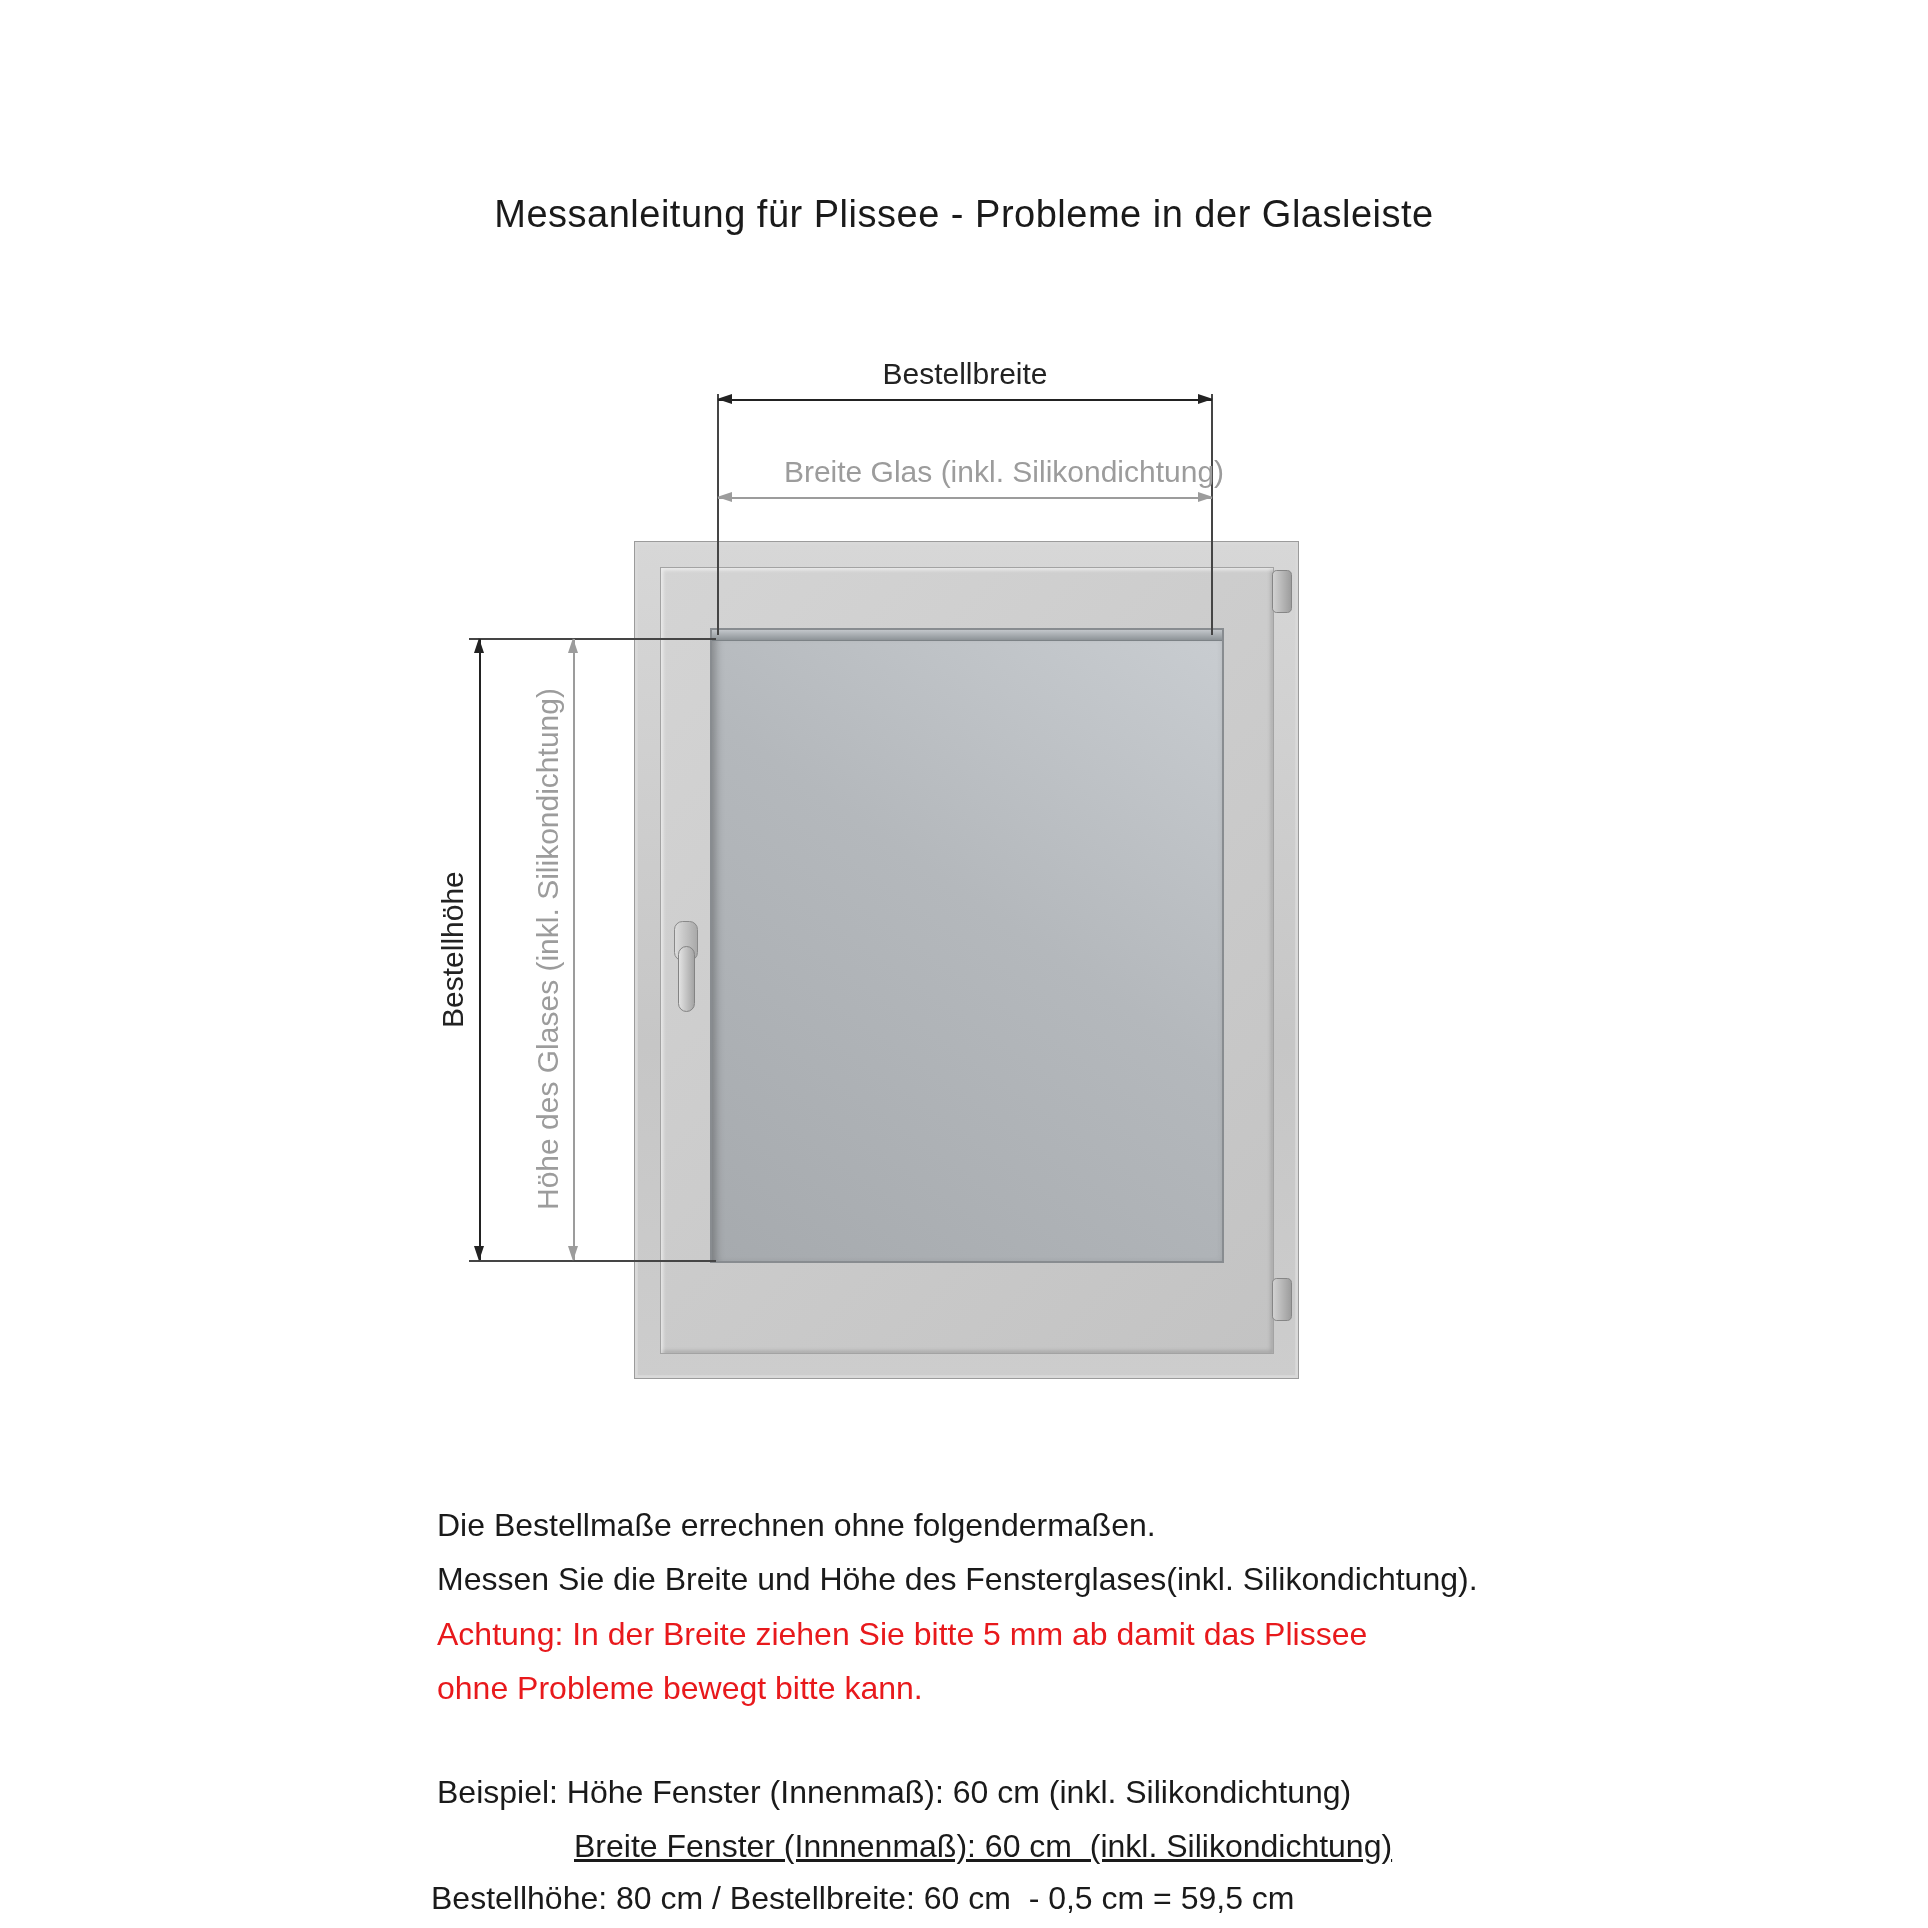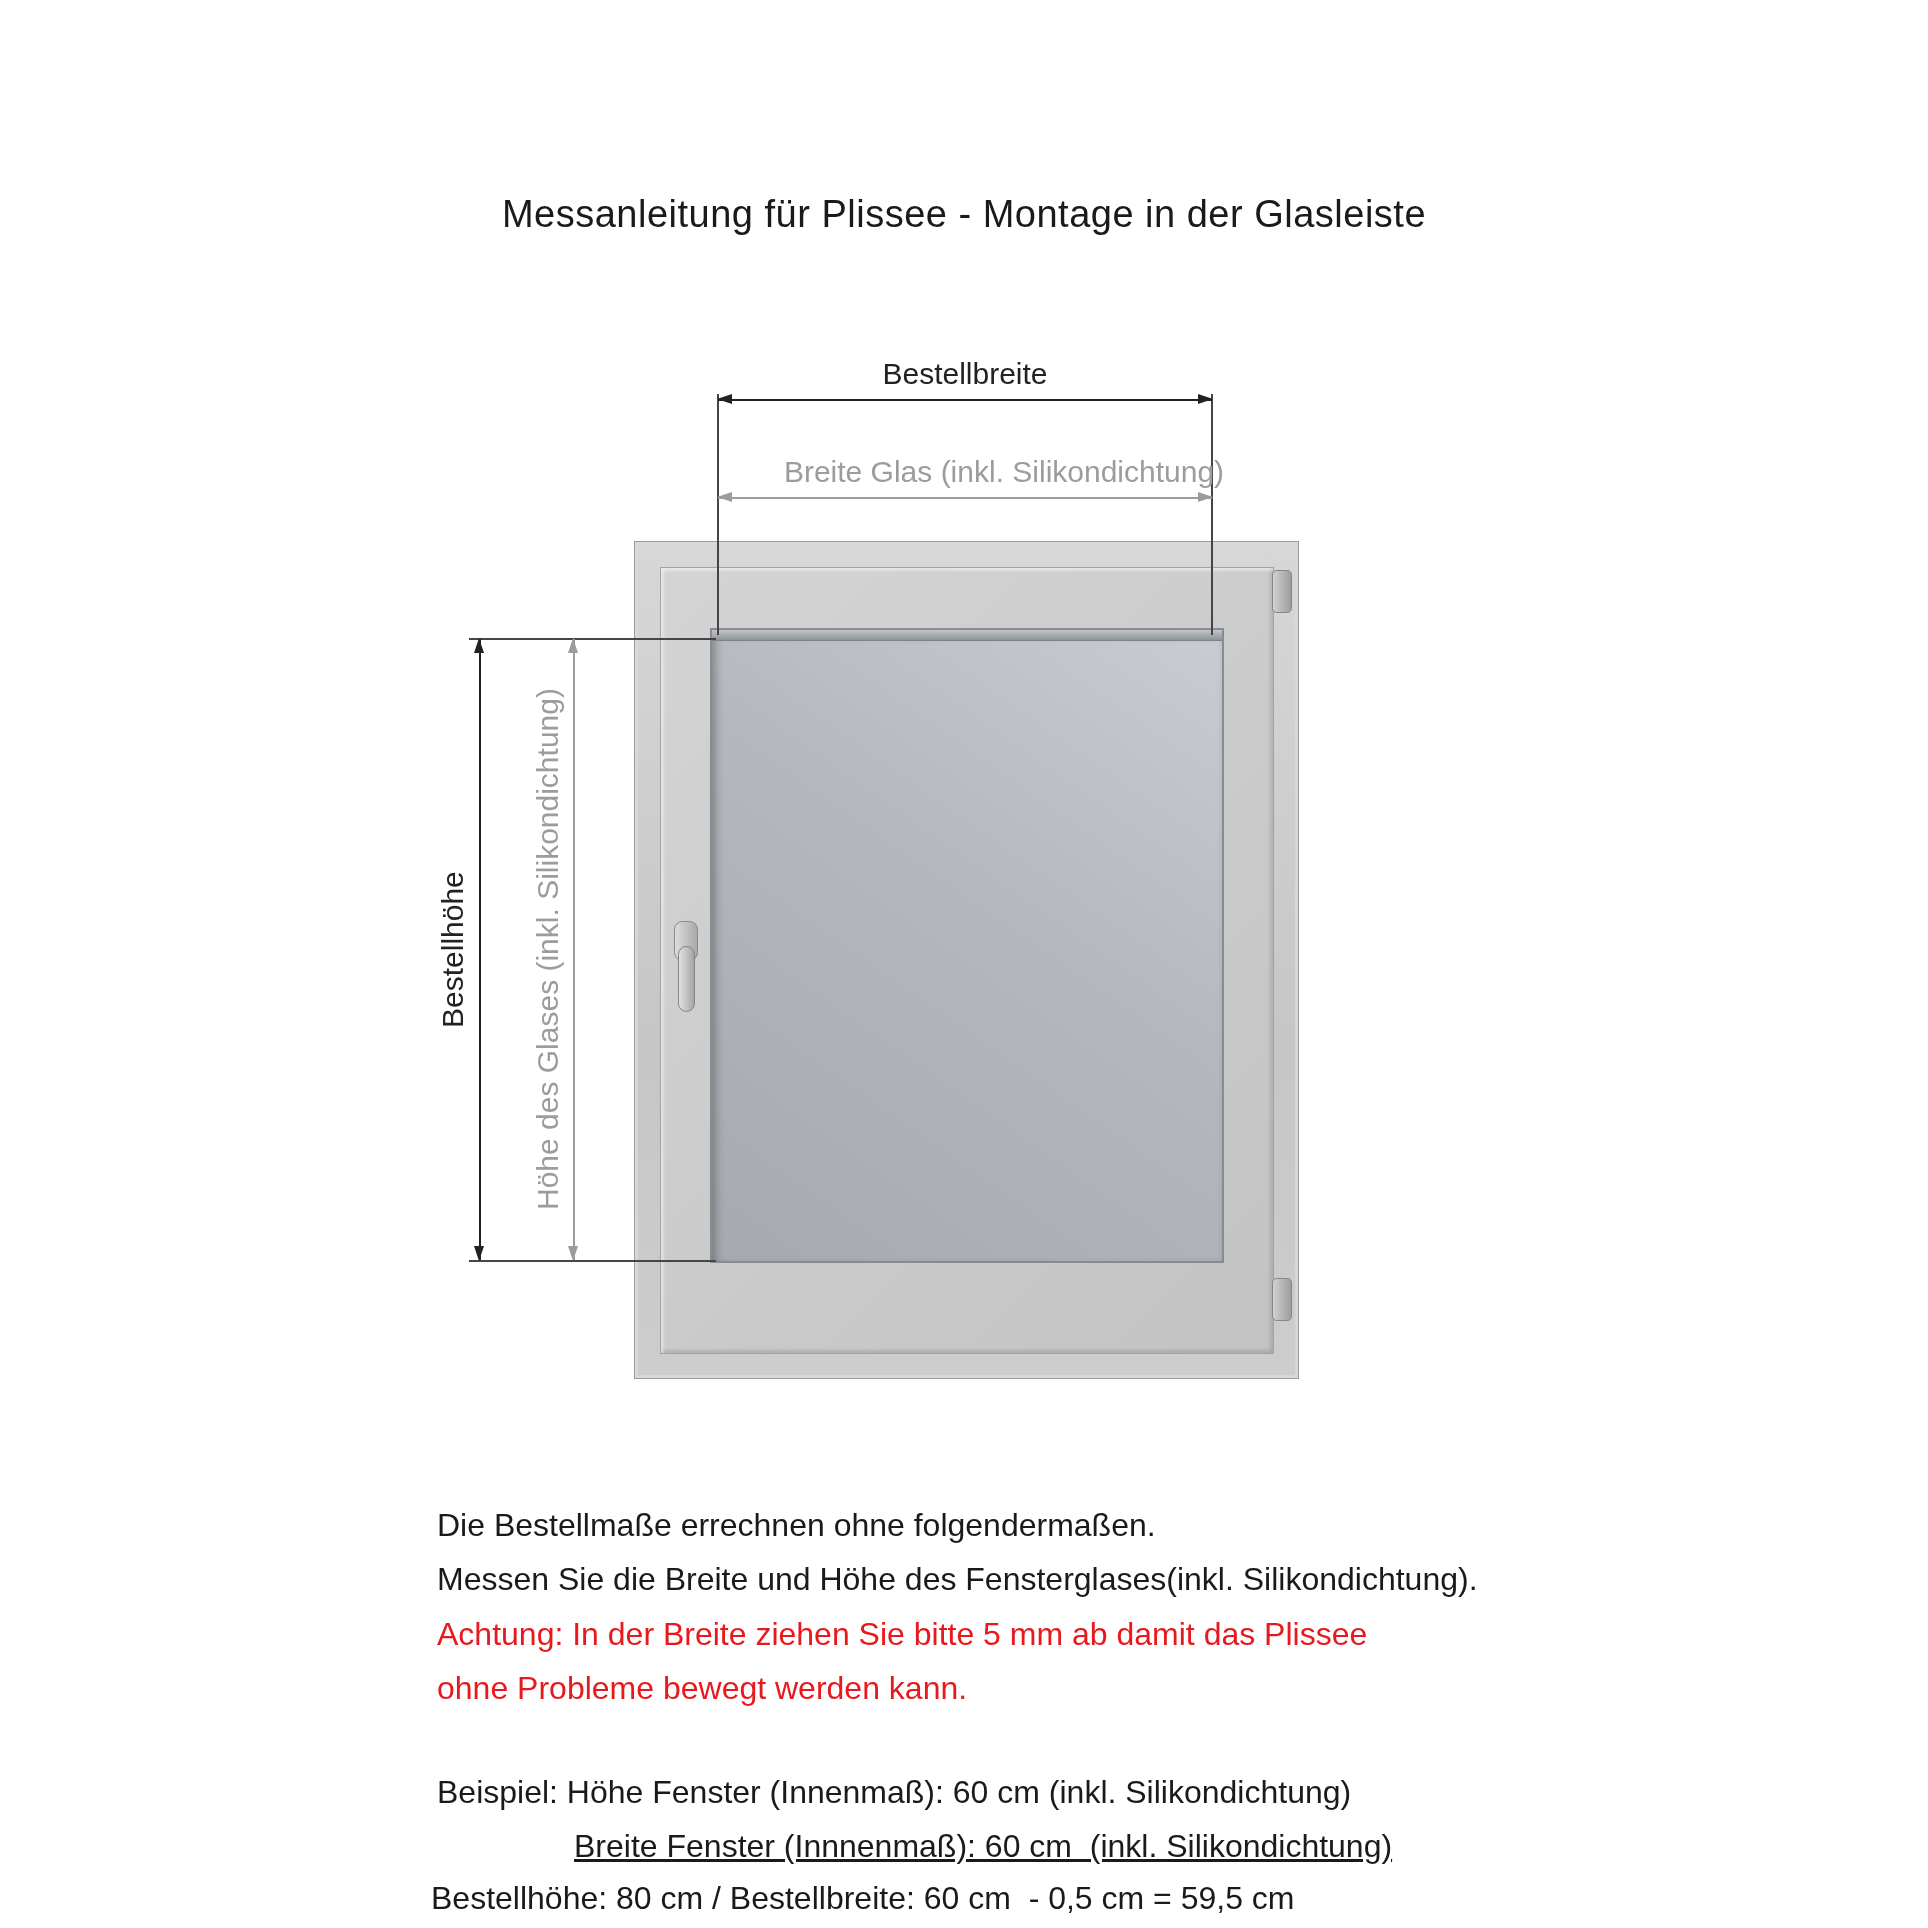--- a/index.html
+++ b/index.html
@@ -83,21 +83,21 @@
   
   .text-line{position:absolute;left:437px;font-size:32px;line-height:41px;white-space:pre;}
   .warning{color:var(--warning-text,#e8191c);}
   .indent{padding-left:137px;}
 </style>
 </head>
 <body>
 
 <div class="page">
 
-  <h1 class="title">Messanleitung für Plissee - Montage in der Glasleiste</h1>
+  <h1 class="title">Messanleitung für Plissee - Probleme in der Glasleiste</h1>
 
   <div class="window-outer">
     <div class="window-sash">
       <div class="window-glass">
         <div class="glass-top-rail"></div>
       </div>
     </div>
     <div class="handle">
       <div class="handle-rosette"></div>
       <div class="handle-grip"></div>
@@ -120,20 +120,20 @@
 
   <div class="dim-label-v dim-black" style="left:435px;top:639px;height:621px;">Bestellhöhe</div>
   <div class="dim-v dim-black" style="left:479px;top:639px;height:621px;"></div>
 
   <div class="dim-label-v dim-gray" style="left:530px;top:639px;height:621px;">Höhe des Glases (inkl. Silikondichtung)</div>
   <div class="dim-v dim-gray" style="left:573px;top:639px;height:621px;"></div>
 
   <div class="text-line" style="top:1505px;">Die Bestellmaße errechnen ohne folgendermaßen.</div>
   <div class="text-line" style="top:1559px;">Messen Sie die Breite und Höhe des Fensterglases(inkl. Silikondichtung).</div>
   <div class="text-line warning" style="top:1614px;">Achtung: In der Breite ziehen Sie bitte 5 mm ab damit das Plissee</div>
-  <div class="text-line warning" style="top:1668px;">ohne Probleme bewegt werden kann.</div>
+  <div class="text-line warning" style="top:1668px;">ohne Probleme bewegt bitte kann.</div>
 
   <div class="text-line" style="top:1772px;">Beispiel: Höhe Fenster (Innenmaß): 60 cm (inkl. Silikondichtung)</div>
   <div class="text-line indent" style="top:1826px;text-decoration:underline;">Breite Fenster (Innnenmaß): 60 cm  (inkl. Silikondichtung)</div>
   <div class="text-line" style="top:1878px;left:431px;">Bestellhöhe: 80 cm / Bestellbreite: 60 cm  - 0,5 cm = 59,5 cm</div>
 
 </div>
 
 
 </body></html>

